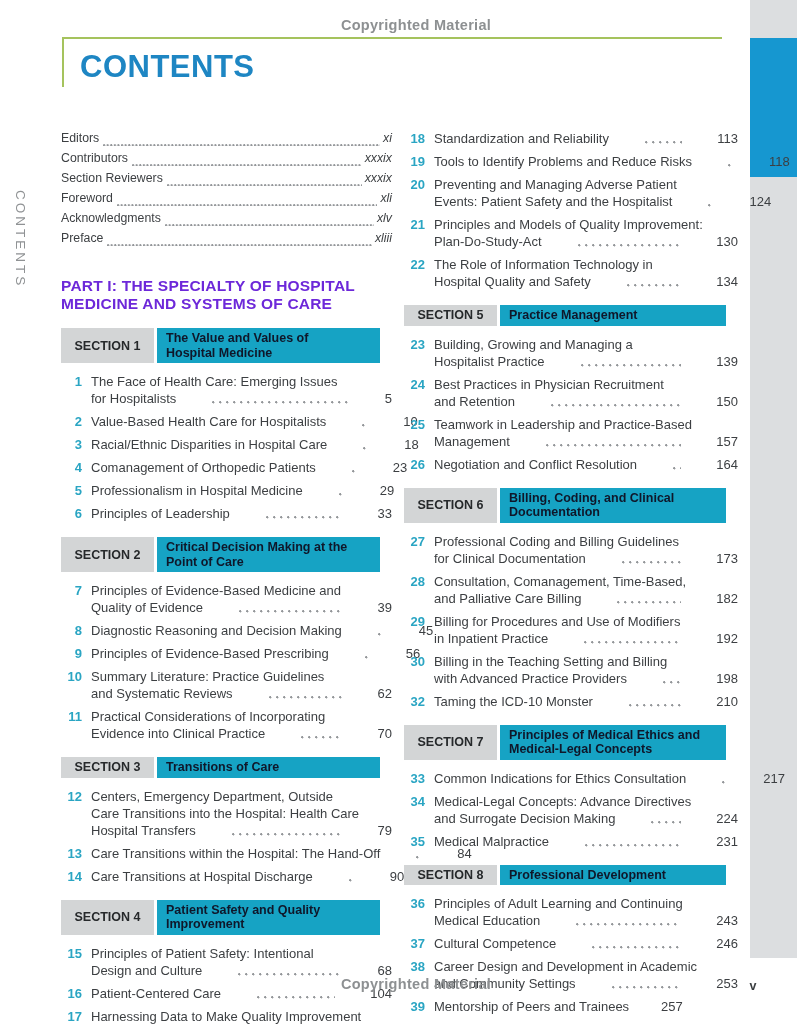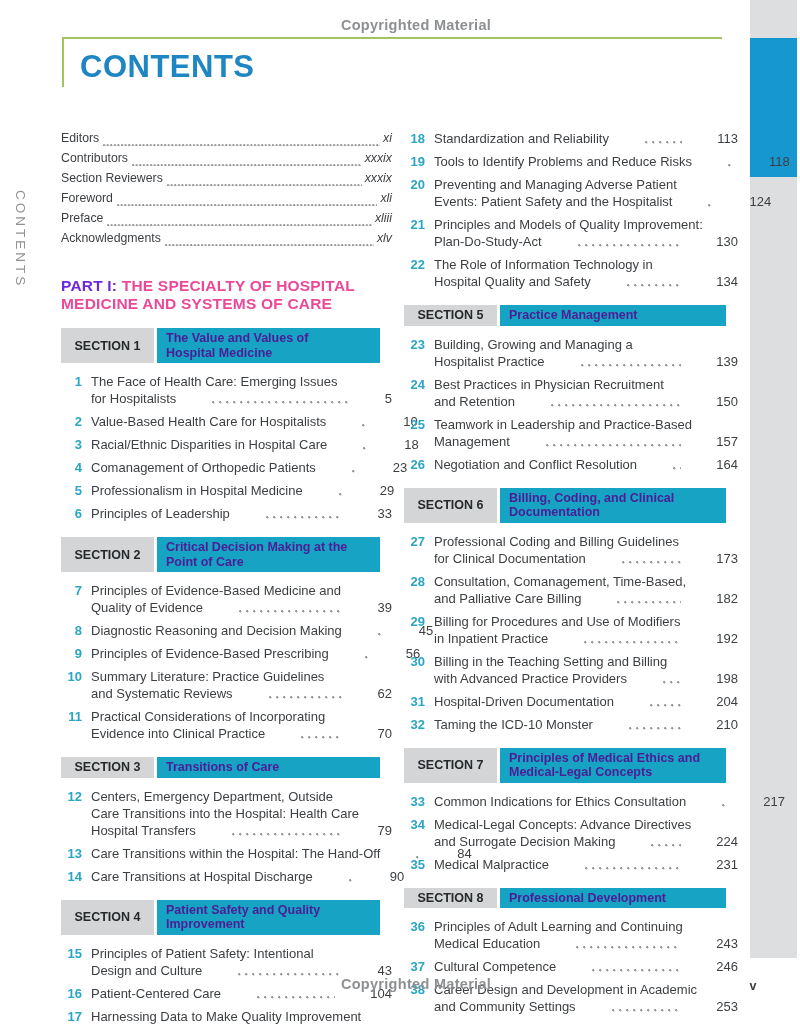--- a/index.html
+++ b/index.html
@@ -32,27 +32,27 @@
   .fm-label{flex:none;}
   .fm-page{flex:none;font-style:italic;}
   .leader{flex:1 1 auto;min-width:6px;height:3px;align-self:flex-end;margin:0 3px 3px 4px;
           background-image:radial-gradient(circle at 1.2px 1.2px,#94979a 0.9px,rgba(0,0,0,0) 1.3px);
           background-size:3.6px 3px;background-position:0 100%;background-repeat:repeat-x;}
   .leader.wide{background-size:7px 3px;background-image:radial-gradient(circle at 1.3px 1.3px,#94979a 1px,rgba(0,0,0,0) 1.4px);}
 
   
   #part-heading{margin:27px 0 6px 0;font-size:15.5px;font-weight:bold;line-height:18px;letter-spacing:0.2px;}
   .part-label{color:#6d28d9;}
-  .part-title{color:#ec4899;}
+  .part-title{color:#6d28d9;}
 
   
   .sec-row{display:flex;gap:3px;margin:15px 12px 10px 0;}
   .sec-label{width:93px;flex:none;background:#d3d5d6;color:#26292b;font-weight:bold;
              font-size:12.5px;display:flex;align-items:center;justify-content:center;}
-  .sec-title{flex:1;background:#16a3c4;color:#4c1d95;font-weight:bold;font-size:12.5px;
+  .sec-title{flex:1;background:#16a3c4;color:#0f172a;font-weight:bold;font-size:12.5px;
              line-height:14.5px;padding:3px 9px;display:flex;flex-direction:column;justify-content:center;}
 
   
   .item{display:flex;margin-bottom:6px;font-size:13px;line-height:17px;color:#3c3f42;}
   .item .num{width:21px;flex:none;text-align:right;color:#2aa5c3;font-weight:bold;}
   .item .body{flex:1;margin-left:9px;min-width:0;}
   .line{white-space:nowrap;}
   .line.last{display:flex;gap:32px;}
   .line.last .txt{flex:none;}
   .pg{flex:none;}
@@ -90,28 +90,28 @@
           <span class="fm-label">Section Reviewers</span>
           <span class="leader"></span>
           <span class="fm-page">xxxix</span>
         </div>
         <div class="fm-row">
           <span class="fm-label">Foreword</span>
           <span class="leader"></span>
           <span class="fm-page">xli</span>
         </div>
         <div class="fm-row">
+          <span class="fm-label">Acknowledgments</span>
+          <span class="leader"></span>
+          <span class="fm-page">xlv</span>
+        </div>
+        <div class="fm-row">
           <span class="fm-label">Preface</span>
           <span class="leader"></span>
           <span class="fm-page">xliii</span>
-        </div>
-        <div class="fm-row">
-          <span class="fm-label">Acknowledgments</span>
-          <span class="leader"></span>
-          <span class="fm-page">xlv</span>
         </div>
       </div>
     <div id="part-heading">
       <span class="part-label">PART I:</span>
       <span class="part-title">THE SPECIALTY OF HOSPITAL</span><br>
       <span class="part-title">MEDICINE AND SYSTEMS OF CARE</span>
     </div>
   <div class="sec-row">
         <div class="sec-label">SECTION 1</div>
         <div class="sec-title">
@@ -285,21 +285,21 @@
           <span>Improvement</span>
         </div>
       </div>
       <div class="item">
         <div class="num">15</div>
         <div class="body">
           <div class="line">Principles of Patient Safety: Intentional</div>
           <div class="line last">
             <span class="txt">Design and Culture</span>
             <span class="leader wide"></span>
-            <span class="pg">43</span>
+            <span class="pg">68</span>
           </div>
         </div>
       </div>
       <div class="item">
         <div class="num">16</div>
         <div class="body">
           <div class="line last">
             <span class="txt">Patient-Centered Care</span>
             <span class="leader wide"></span>
             <span class="pg">104</span>
@@ -462,30 +462,20 @@
         <div class="body">
           <div class="line">Billing in the Teaching Setting and Billing</div>
           <div class="line last">
             <span class="txt">with Advanced Practice Providers</span>
             <span class="leader wide"></span>
             <span class="pg">198</span>
           </div>
         </div>
       </div>
       <div class="item">
-        <div class="num">31</div>
-        <div class="body">
-          <div class="line last">
-            <span class="txt">Hospital-Driven Documentation</span>
-            <span class="leader wide"></span>
-            <span class="pg">204</span>
-          </div>
-        </div>
-      </div>
-      <div class="item">
         <div class="num">32</div>
         <div class="body">
           <div class="line last">
             <span class="txt">Taming the ICD-10 Monster</span>
             <span class="leader wide"></span>
             <span class="pg">210</span>
           </div>
         </div>
       </div>
       <div class="sec-row">

